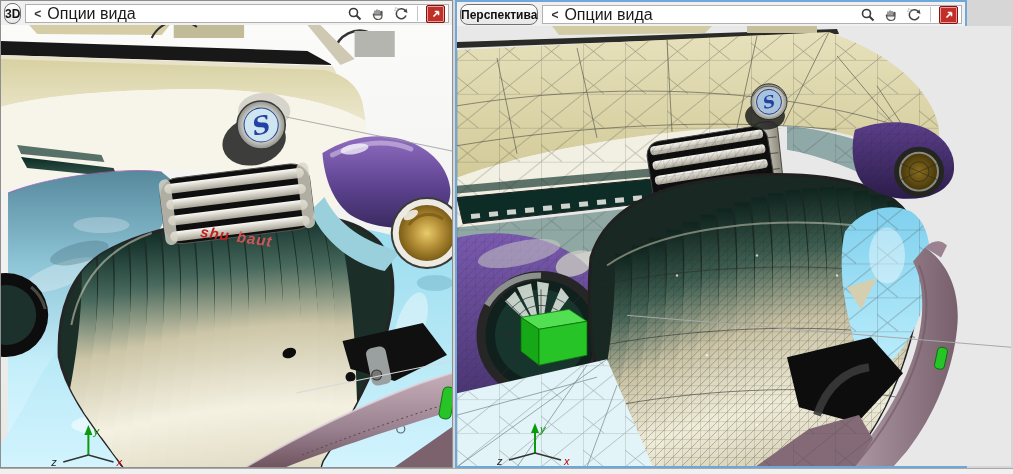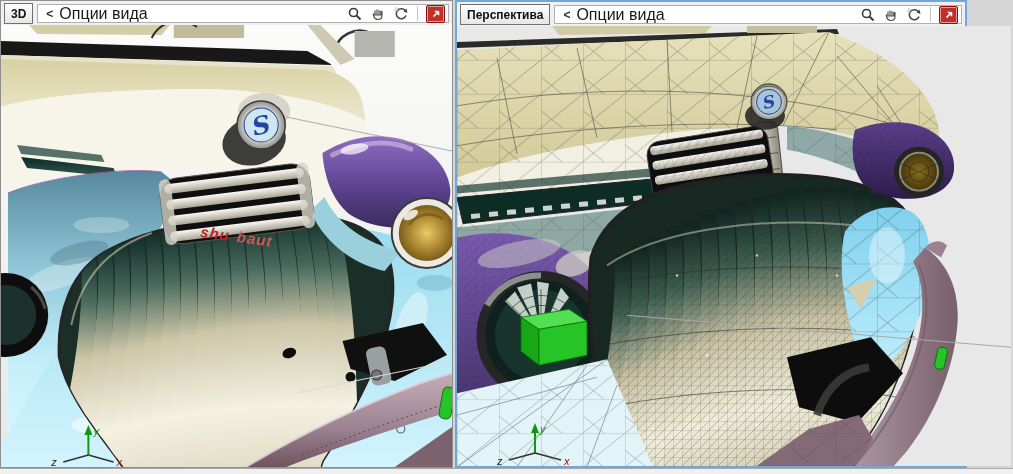--- a/index.html
+++ b/index.html
@@ -14,23 +14,23 @@
     background:#f0f0f0;box-sizing:border-box;
     border:1px solid #8e8e8e;
   }
   .viewport.left{left:0;width:453px;}
   .viewport.right{left:455px;width:512px;border-width:2px;}
   .vp-header{
     height:24px;display:flex;align-items:center;gap:4px;
     padding:2px 3px 1px 3px;box-sizing:border-box;background:#f0f0f0;
   }
   .view-btn{
-    height:19px;padding:0 6px;display:flex;align-items:center;justify-content:center;
+    height:19px;padding:0 0;display:flex;align-items:center;justify-content:center;
     background:linear-gradient(#fdfdfd,#e7e7e7);
-    border:1px solid #707070;border-radius:0;
+    border:1px solid #707070;border-radius:8px;
     font-size:12px;font-weight:bold;color:#111;white-space:nowrap;cursor:default;
   }
   .options-bar{
     flex:1;height:19px;display:flex;align-items:center;
     background:#ffffff;border:1px solid #b0b0b0;
     padding:0 3px 0 8px;box-sizing:border-box;gap:6px;min-width:0;
   }
   .chevron{font-size:12px;color:#333;font-weight:bold;transform:scaleY(1.1);}
   .options-label{font-size:16px;color:#1a1a1a;white-space:nowrap;}
   .spacer{flex:1;}

